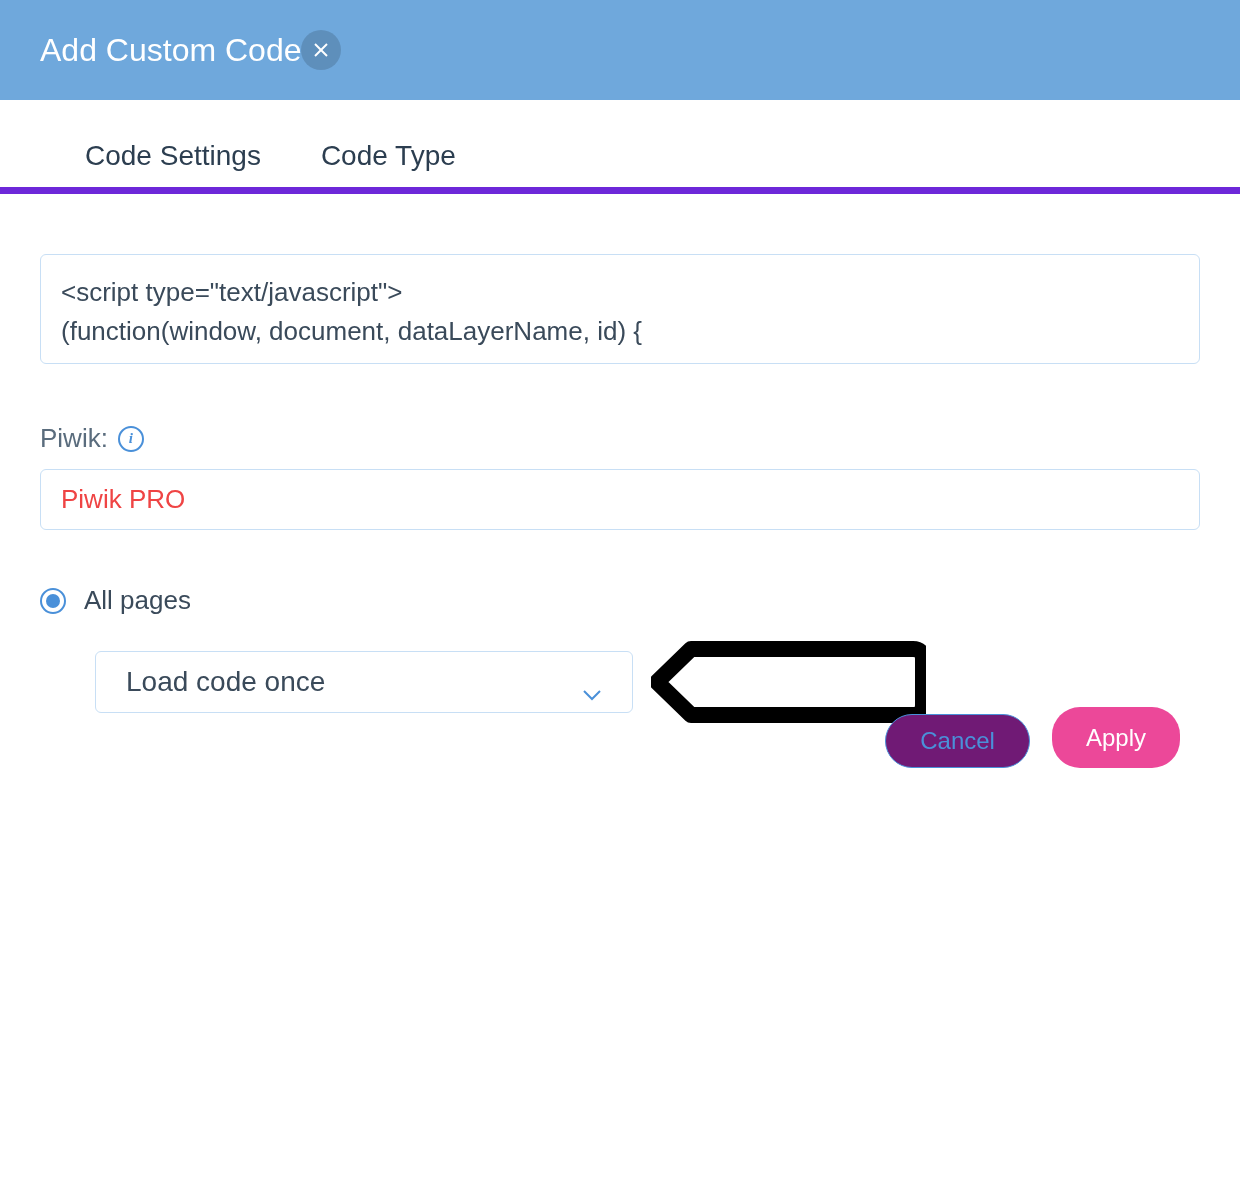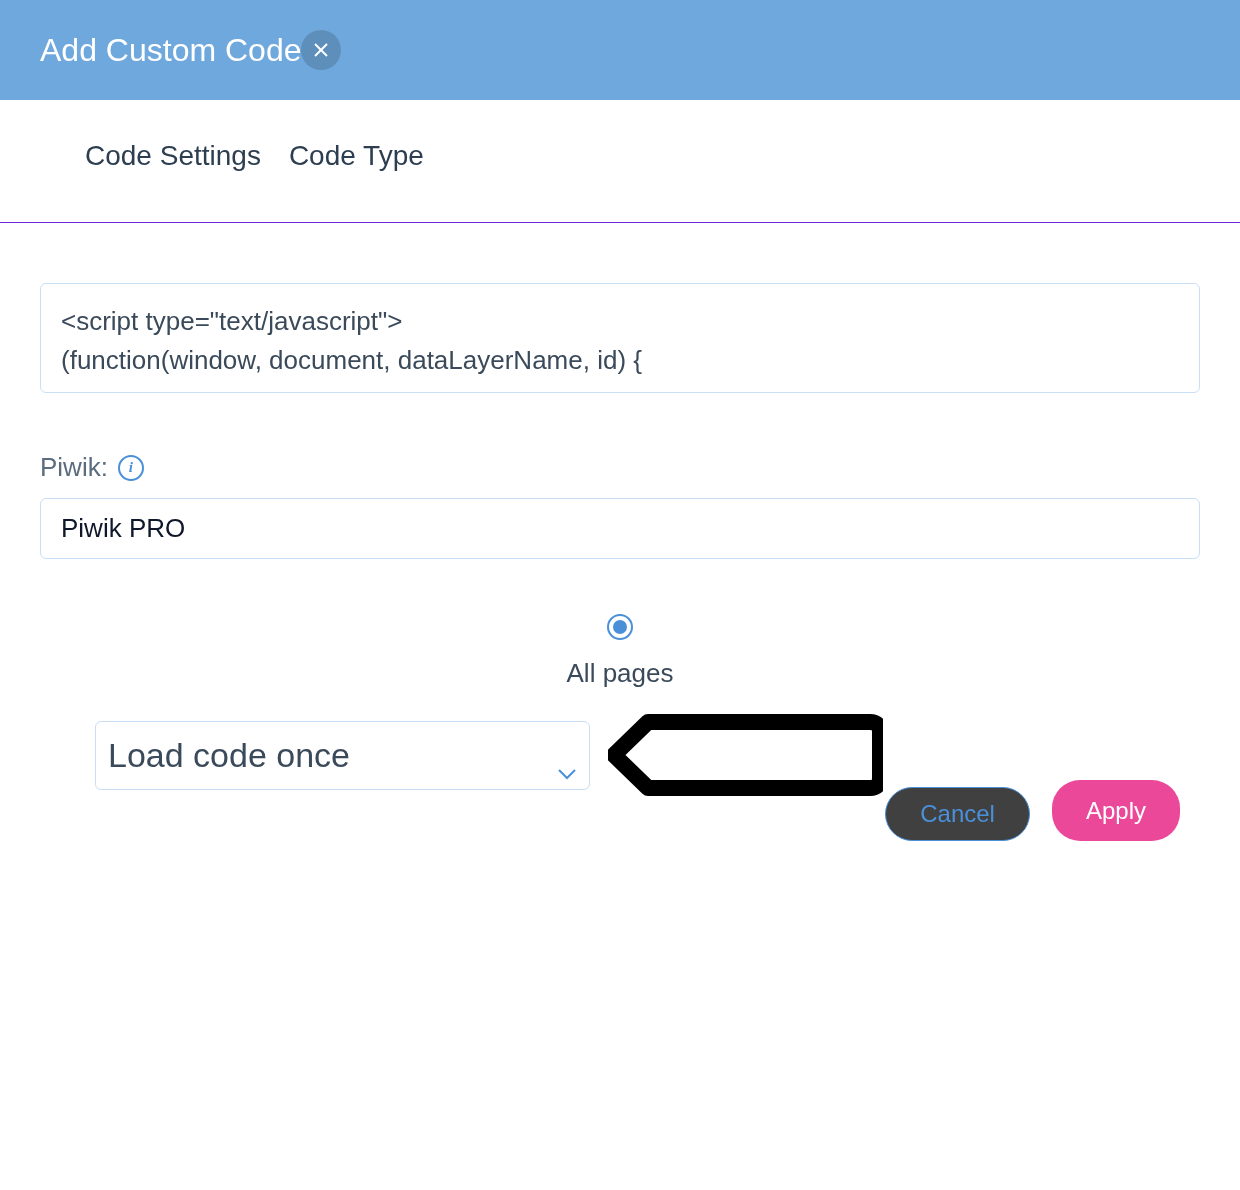--- a/index.html
+++ b/index.html
@@ -37,23 +37,23 @@
     }
     .close-btn svg {
       width: 16px;
       height: 16px;
       stroke: #ffffff;
       stroke-width: 2;
       fill: none;
     }
     .tabs {
       display: flex;
-      gap: 28px;
-      padding: 40px 85px 50px 85px;
-      border-bottom: 1px solid #6d28d9;
+      gap: 60px;
+      padding: 40px 85px 15px 85px;
+      border-bottom: 7px solid #6d28d9;
     }
     .tab {
       font-size: 28px;
       color: #2c3e50;
       cursor: pointer;
     }
     .content {
       padding: 60px 40px 40px 40px;
       position: relative;
     }
@@ -91,32 +91,31 @@
       resize: none;
       overflow: hidden;
       line-height: 1.5;
     }
     .text-input {
       width: 100%;
       border: 1px solid #c8dff5;
       border-radius: 6px;
       padding: 14px 20px;
       font-size: 26px;
-      color: #0f172a;
+      color: #ef4444;
     }
     .field-group {
       margin-bottom: 55px;
     }
     .radio-row {
       display: flex;
       align-items: center;
       gap: 18px;
       margin-top: 20px;
       margin-bottom: 25px;
-      flex-direction: column;
     }
     .radio-outer {
       width: 26px;
       height: 26px;
       border: 2px solid #4a90d9;
       border-radius: 50%;
       display: flex;
       align-items: center;
       justify-content: center;
       cursor: pointer;
@@ -131,25 +130,25 @@
       font-size: 26px;
       color: #3a4a5a;
     }
     .select-row {
       display: flex;
       align-items: center;
       gap: 18px;
       padding-left: 55px;
     }
     .select-box {
-      width: 495px;
+      width: 538px;
       border: 1px solid #c8dff5;
       border-radius: 6px;
-      padding: 14px 12px;
-      font-size: 34px;
+      padding: 14px 30px;
+      font-size: 28px;
       color: #3a4a5a;
       display: flex;
       justify-content: space-between;
       align-items: center;
       cursor: pointer;
     }
     .chevron-down {
       width: 20px;
       height: 12px;
     }
@@ -172,21 +171,21 @@
       gap: 22px;
     }
     .btn {
       padding: 12px 34px;
       border-radius: 28px;
       font-size: 24px;
       cursor: pointer;
       border: none;
     }
     .btn-cancel {
-      background: #404040;
+      background: #701a75;
       border: 1.5px solid #4a90d9;
       color: #4a90d9;
       margin-top: 7px;
     }
     .btn-apply {
       background: #ec4899;
       color: #ffffff;
     }
   </style>
 </head>

